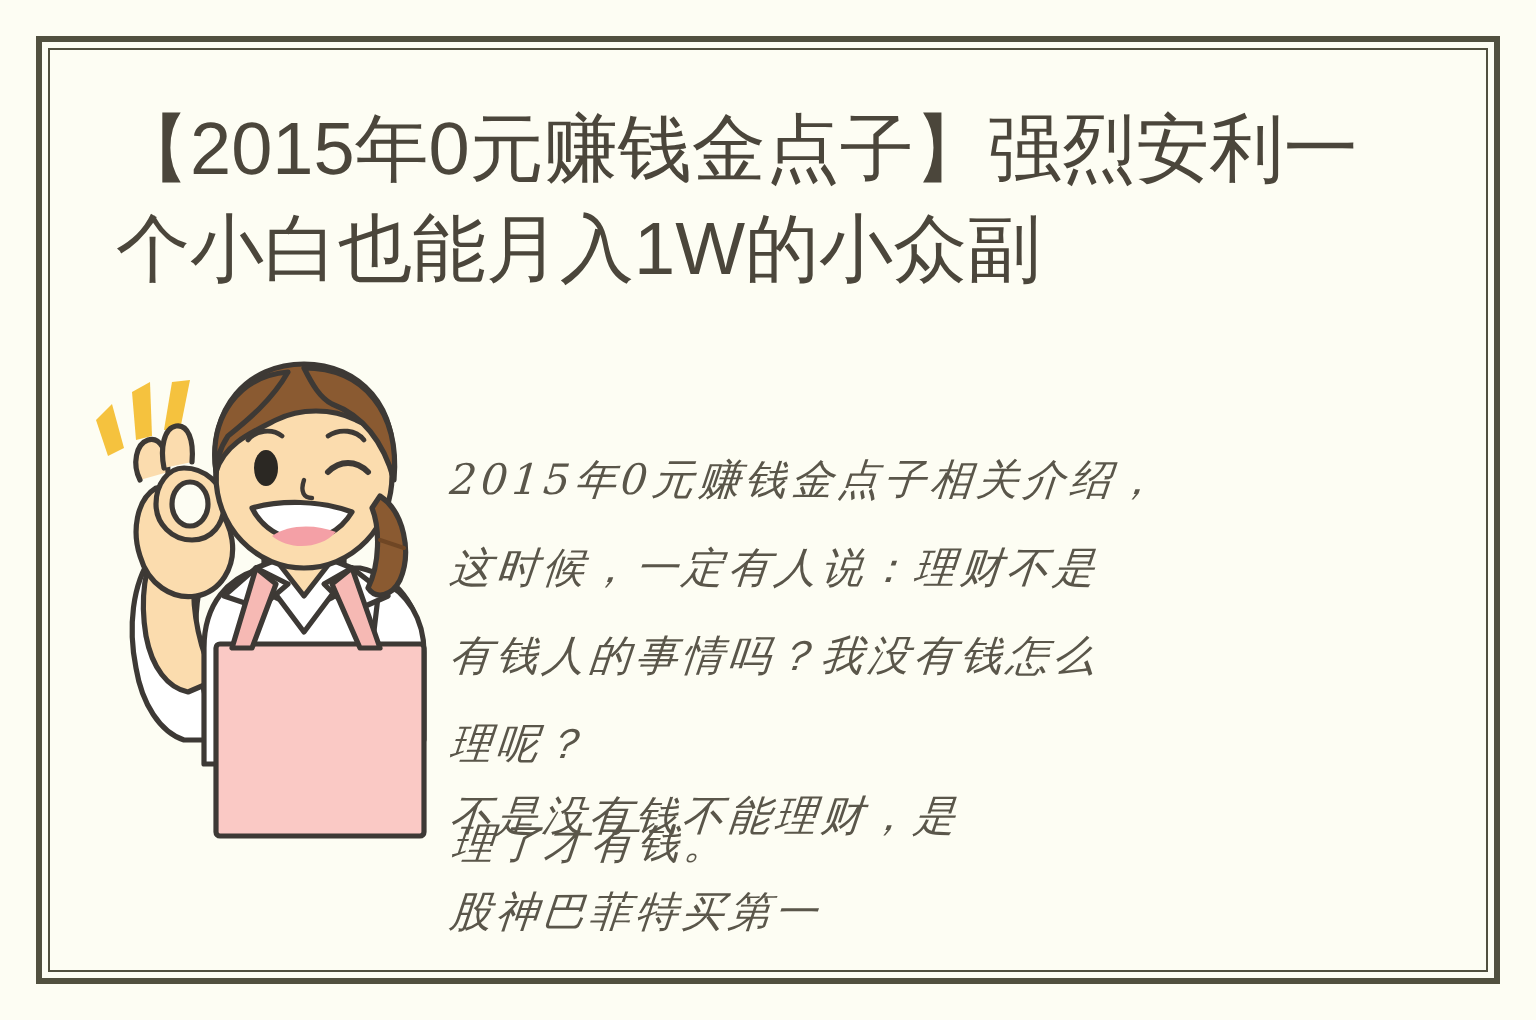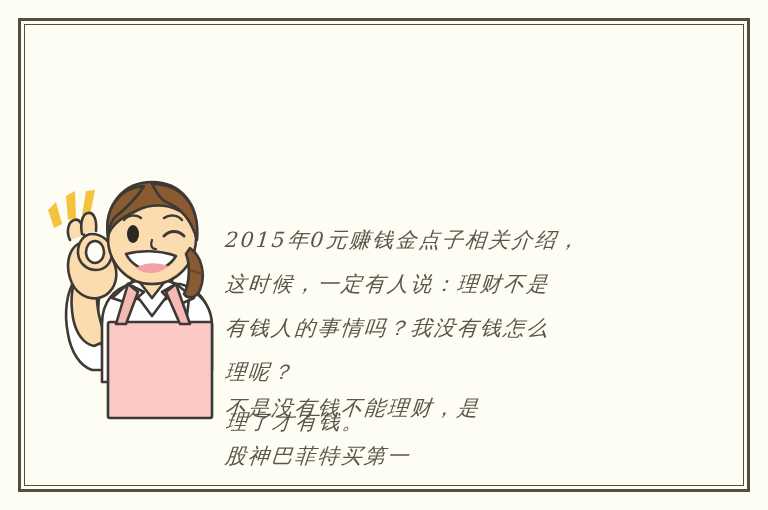--- a/index.html
+++ b/index.html
@@ -116,20 +116,21 @@
 </head>
 <body>
 
 <div id="page">
 
   <div id="frame-outer"></div>
   <div id="frame-inner"></div>
 
   <div id="content">
 
+    <div id="headline">【2015年0元赚钱金点子】强烈安利一个小白也能月入1W的小众副</div>
 
     <div id="illustration">
       <svg viewBox="0 0 190 270" width="190" height="270" xmlns="http://www.w3.org/2000/svg">
         <g stroke="#3d3935" stroke-width="2.6" stroke-linecap="round" stroke-linejoin="round">
 
           <g stroke="none" fill="#f5c23e">
             <polygon points="8,36 16,28 22,50 14,54"></polygon>
             <polygon points="26,22 35,17 36,44 28,46"></polygon>
             <polygon points="46,17 55,16 50,41 42,41"></polygon>
           </g>

